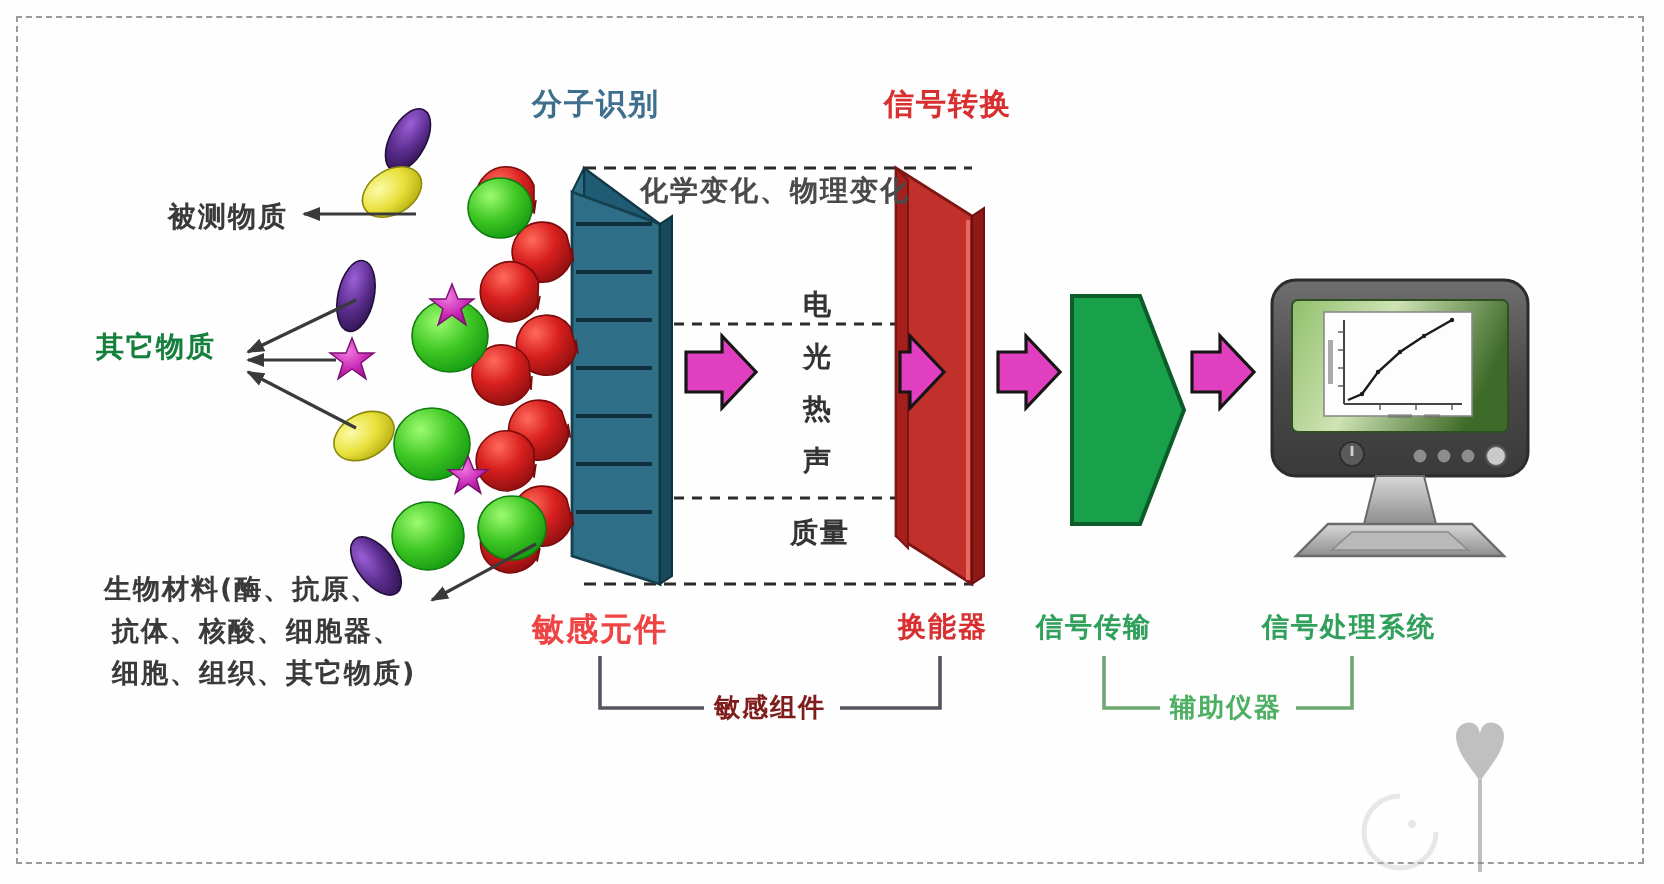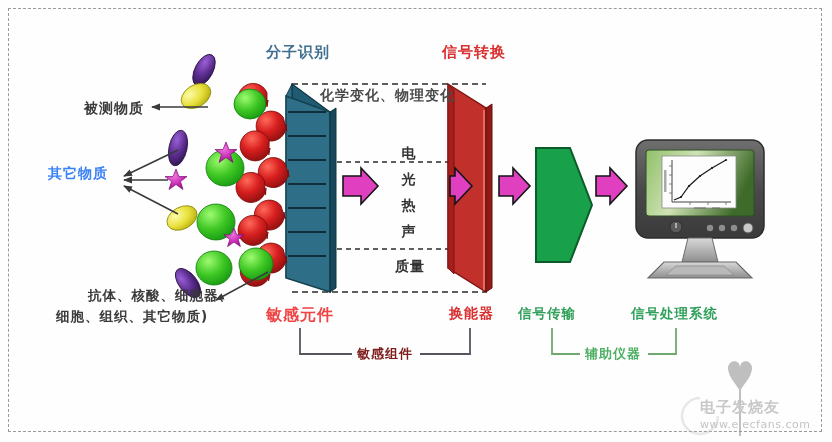--- a/index.html
+++ b/index.html
@@ -56,31 +56,31 @@
 
   
   #label-analyte {
     left: 84px; top: 100px;
     font-size: 14px;
     color: #3a3a3a;
   }
   #label-other-substances {
     left: 48px; top: 165px;
     font-size: 14px;
-    color: #3b82f6;
+    color: #15803d;
   }
   #biomaterial-block {
     position: absolute;
     left: 52px; top: 285px;
     font-size: 13.5px;
     color: #3a3a3a;
     line-height: 21px;
   }
   #biomaterial-block div { white-space: nowrap; }
-  #bio-line-2 { padding-left: 4px; margin-left: 32px; }
+  #bio-line-2 { padding-left: 4px; }
   #bio-line-3 { padding-left: 4px; }
 
   
   #energy-column {
     position: absolute;
     left: 398px; top: 140px;
     width: 22px;
     font-size: 14px;
     color: #333333;
     text-align: center;
@@ -391,20 +391,21 @@
 
   <div class="lbl cn" id="label-signal-conversion">信号转换</div>
 
   <div class="lbl cn" id="label-changes">化学变化、物理变化</div>
 
   <div class="lbl cn" id="label-analyte">被测物质</div>
 
   <div class="lbl cn" id="label-other-substances">其它物质</div>
 
   <div class="cn" id="biomaterial-block">
+    <div id="bio-line-1">生物材料(酶、抗原、</div>
     <div id="bio-line-2">抗体、核酸、细胞器、</div>
     <div id="bio-line-3">细胞、组织、其它物质)</div>
   </div>
 
   <div id="energy-column" class="cn">
     <div class="eitem">电</div>
     <div class="eitem">光</div>
     <div class="eitem">热</div>
     <div class="eitem">声</div>
   </div>
@@ -416,18 +417,14 @@
   <div class="lbl cn" id="label-transducer">换能器</div>
 
   <div class="lbl cn" id="label-signal-transmission">信号传输</div>
 
   <div class="lbl cn" id="label-signal-processing">信号处理系统</div>
 
   <div class="lbl cn" id="label-sensing-assembly">敏感组件</div>
 
   <div class="lbl cn" id="label-auxiliary-instrument">辅助仪器</div>
 
-  <div id="watermark">
-    <div id="wm-cn" class="cn">电子发烧友</div>
-    <div id="wm-url">www.elecfans.com</div>
-  </div>
 
 </div>
 
 </body></html>

